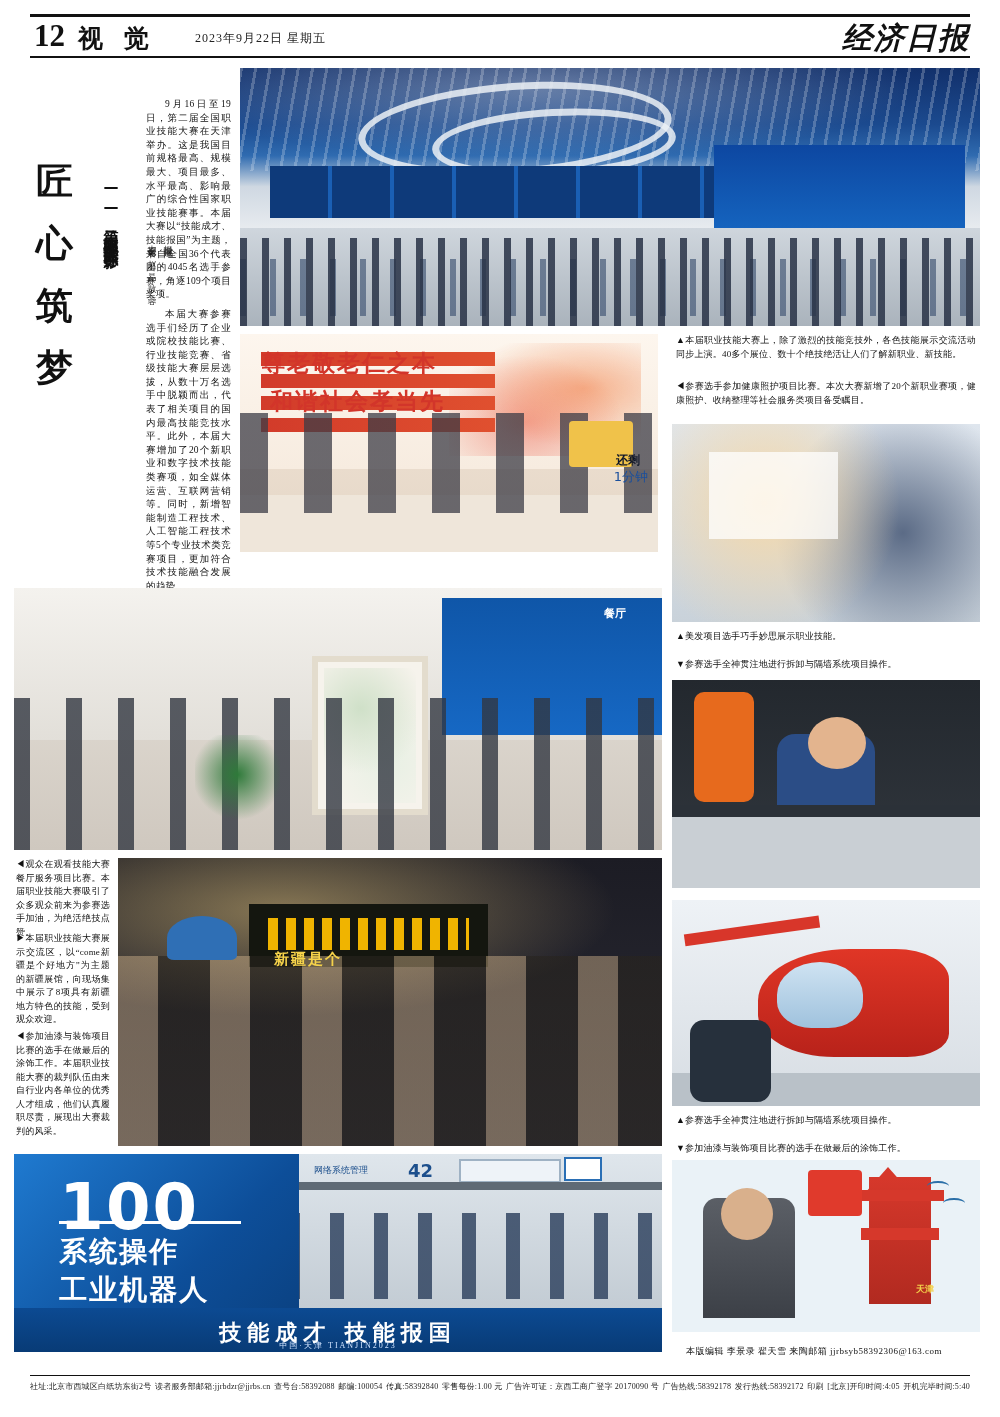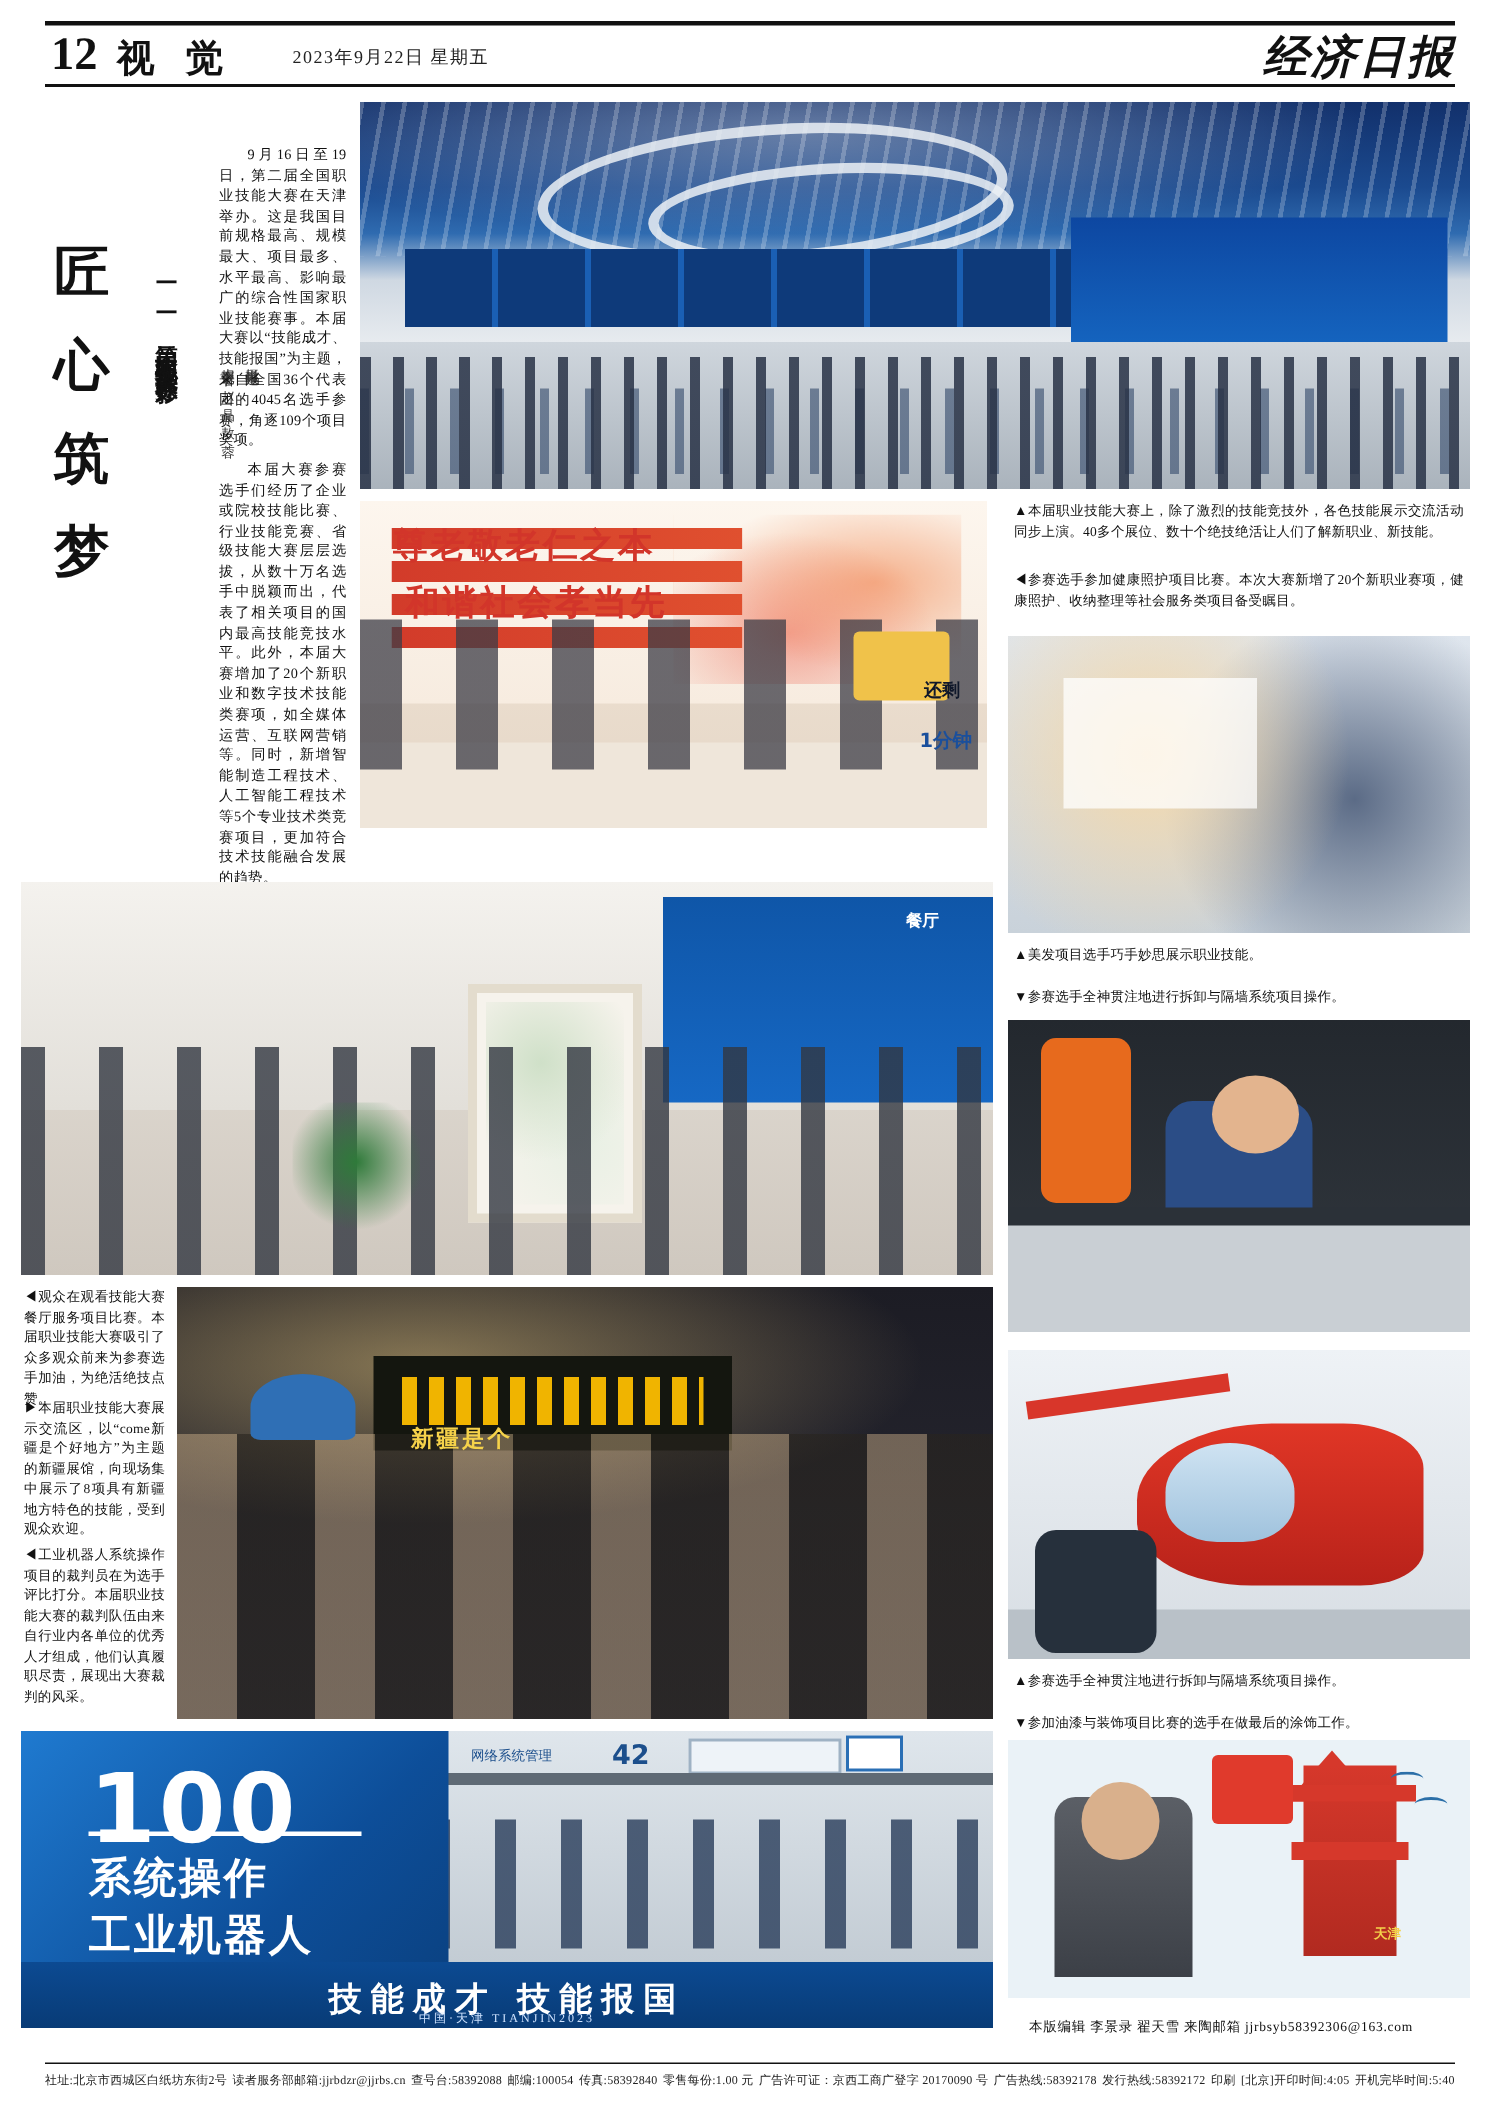--- a/index.html
+++ b/index.html
@@ -258,21 +258,21 @@
       <div class="wall"></div>
       <div class="swoosh"></div>
       <div class="redtxt"></div>
       <div class="table"></div>
       <div class="people"></div>
       <div class="badge"></div>
     </div>
     <div style="position:absolute;left:22px;top:14px;font-size:23px;font-weight:bold;color:#d2352a;letter-spacing:2px;font-family:'DejaVu Sans',sans-serif;">尊老敬老仁之本</div>
     <div style="position:absolute;left:30px;top:52px;font-size:23px;font-weight:bold;color:#d2352a;letter-spacing:2px;font-family:'DejaVu Sans',sans-serif;">和谐社会孝当先</div>
     <div style="position:absolute;right:18px;top:118px;color:#0f172a;font-size:12px;font-weight:bold;font-family:'DejaVu Sans',sans-serif;">还剩</div>
-    <div style="position:absolute;right:10px;top:134px;color:#1a4f9c;font-size:13px;font-weight:bold;font-family:'DejaVu Sans',sans-serif;margin-top:17px;">1分钟</div>
+    <div style="position:absolute;right:10px;top:134px;color:#1a4f9c;font-size:13px;font-weight:normal;font-family:'DejaVu Sans',sans-serif;">1分钟</div>
   </div>
 
   <div class="cap" style="left:676px;top:334px;width:300px;">▲本届职业技能大赛上，除了激烈的技能竞技外，各色技能展示交流活动同步上演。40多个展位、数十个绝技绝活让人们了解新职业、新技能。</div>
 
   <div class="cap" style="left:676px;top:380px;width:300px;">◀参赛选手参加健康照护项目比赛。本次大赛新增了20个新职业赛项，健康照护、收纳整理等社会服务类项目备受瞩目。</div>
 
   <div class="img" style="left:672px;top:424px;width:308px;height:198px;">
     <div class="ph p3">
       <div class="bk"></div>
       <div class="pan"></div>
@@ -307,21 +307,21 @@
       <div class="glow"></div>
       <div class="board"></div>
       <div class="people"></div>
       <div class="hat"></div>
     </div>
     <div style="position:absolute;left:156px;top:92px;color:#f5d24a;font-size:15px;font-weight:bold;letter-spacing:2px;font-family:'DejaVu Sans',sans-serif;">新疆是个</div>
   </div>
 
   <div class="cap" style="left:16px;top:858px;width:94px;">◀观众在观看技能大赛餐厅服务项目比赛。本届职业技能大赛吸引了众多观众前来为参赛选手加油，为绝活绝技点赞。</div>
   <div class="cap" style="left:16px;top:932px;width:94px;">▶本届职业技能大赛展示交流区，以“come新疆是个好地方”为主题的新疆展馆，向现场集中展示了8项具有新疆地方特色的技能，受到观众欢迎。</div>
-  <div class="cap" style="left:16px;top:1030px;width:94px;">◀工业机器人系统操作项目的裁判员在为选手评比打分。本届职业技能大赛的裁判队伍由来自行业内各单位的优秀人才组成，他们认真履职尽责，展现出大赛裁判的风采。</div>
+  <div class="cap" style="left:16px;top:1030px;width:94px;">◀参加油漆与装饰项目比赛的选手在做最后的涂饰工作。本届职业技能大赛的裁判队伍由来自行业内各单位的优秀人才组成，他们认真履职尽责，展现出大赛裁判的风采。</div>
 
   <div class="img" style="left:672px;top:900px;width:308px;height:206px;">
     <div class="ph p8">
       <div class="tail"></div>
       <div class="heli"></div>
       <div class="canopy"></div>
       <div class="floor"></div>
       <div class="worker"></div>
     </div>
   </div>

